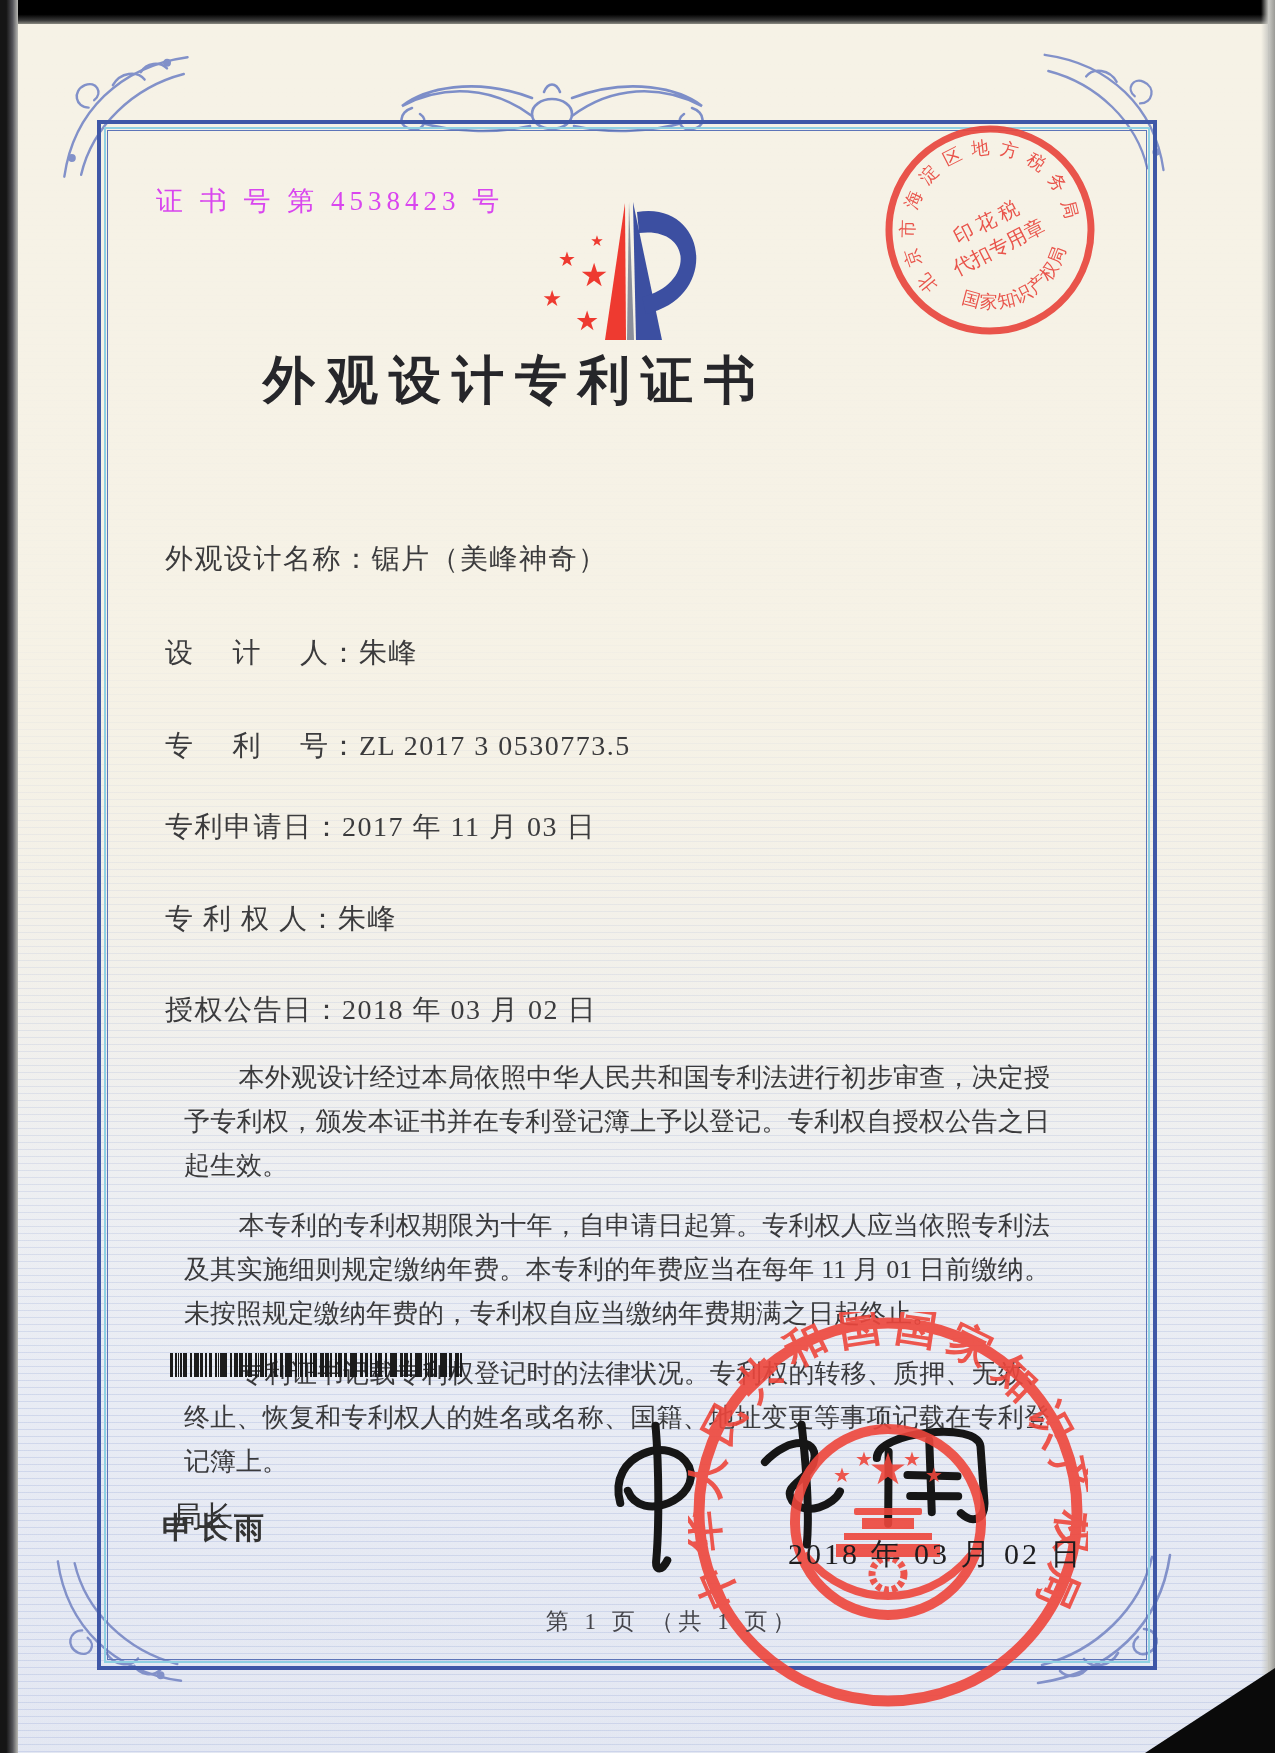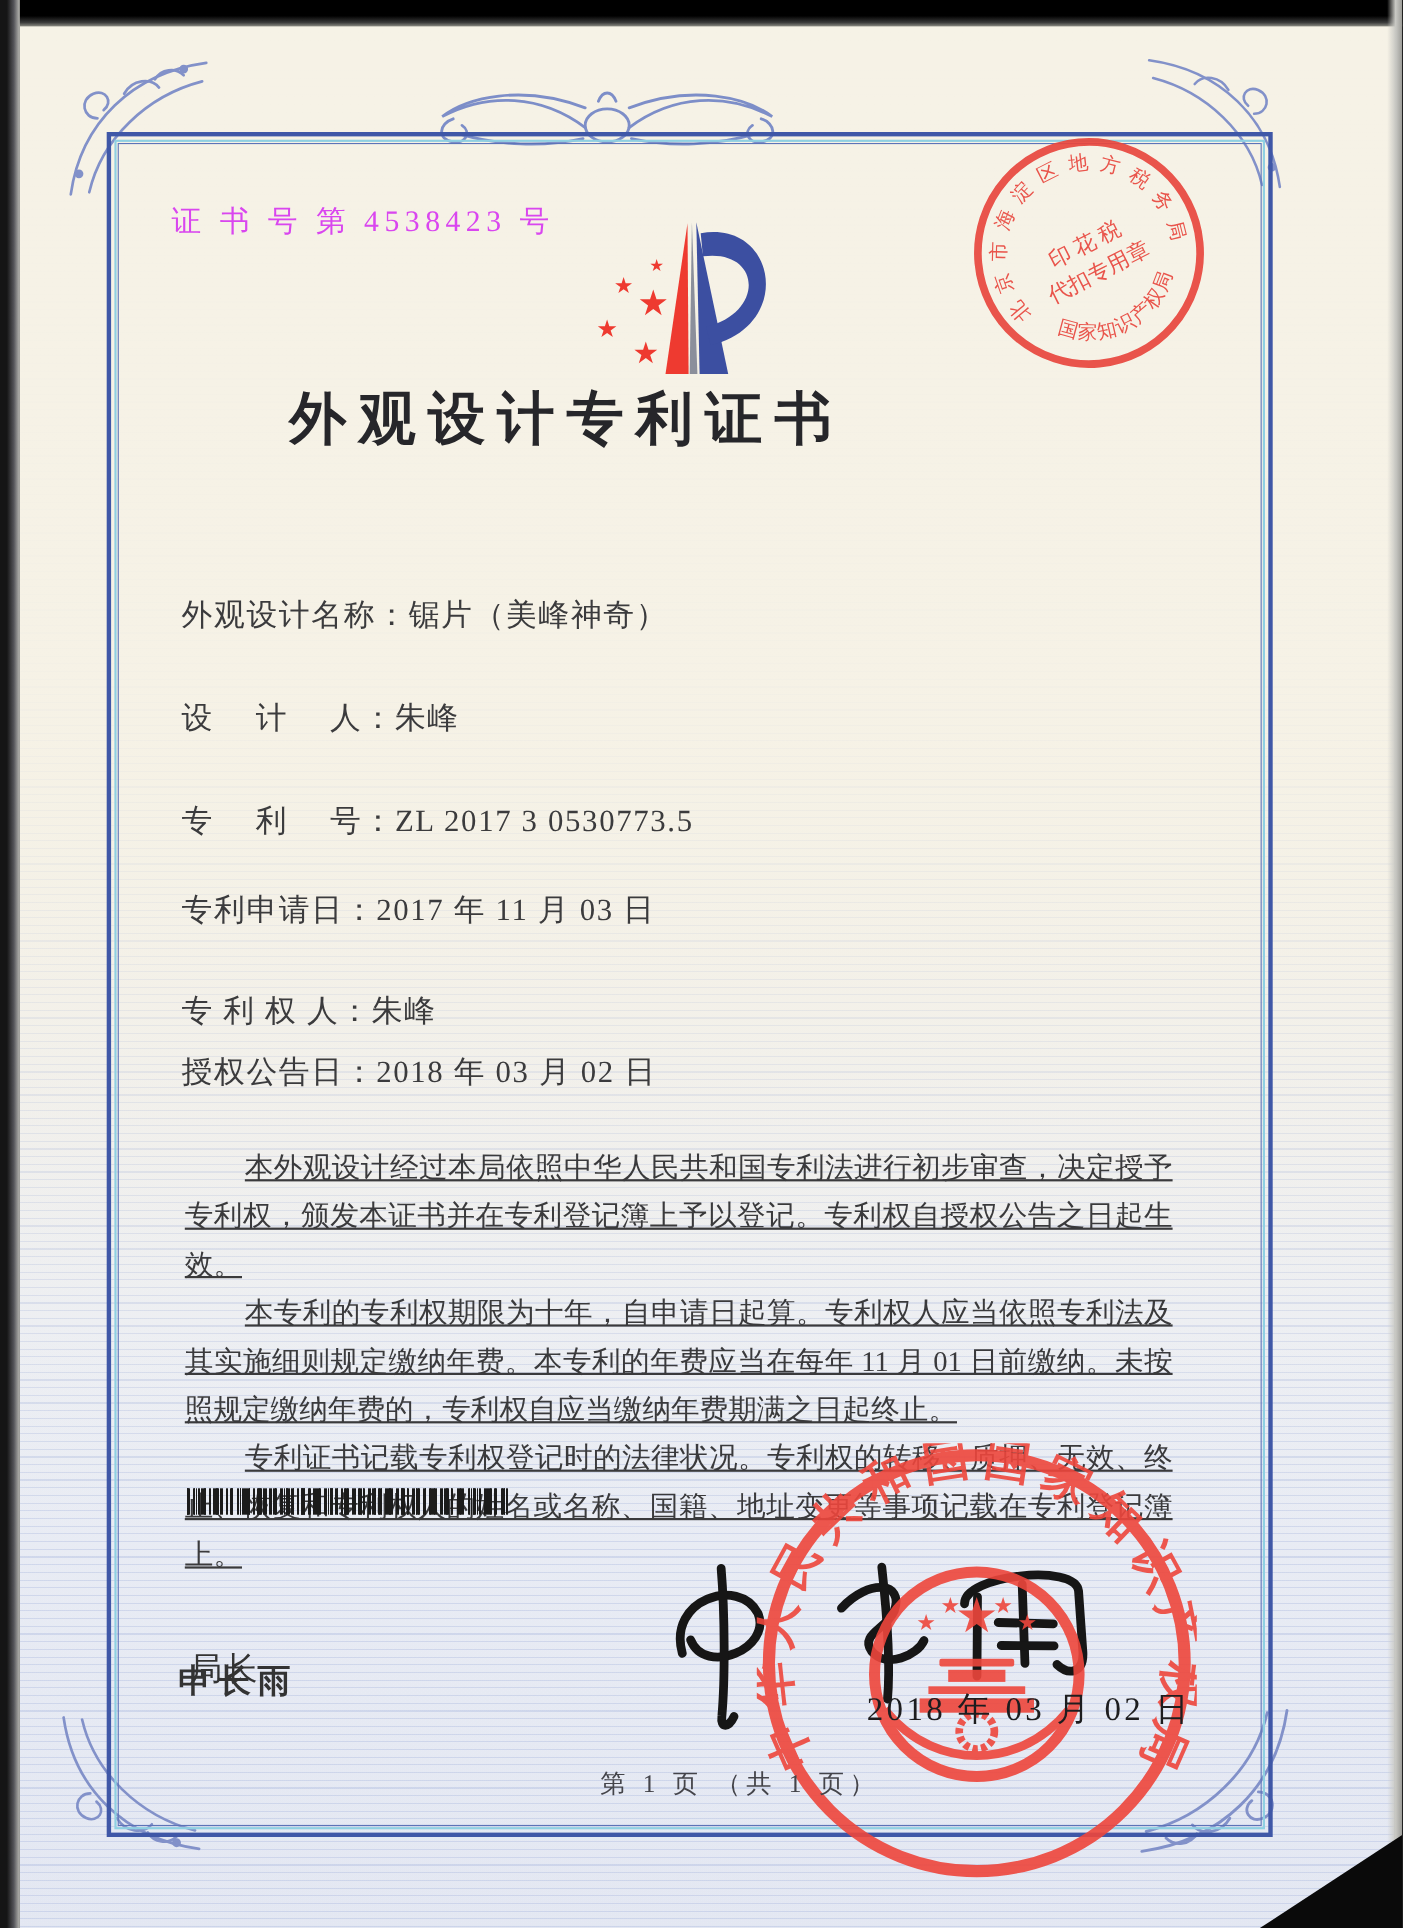--- a/index.html
+++ b/index.html
@@ -28,25 +28,25 @@
   .frame-inner2{position:absolute;inset:1px;border:1px solid #5d74b8;}
   
   .orn{position:absolute;color:#8291c9;}
   .orn svg{display:block;}
   
   .cert-no{position:absolute;left:156px;top:183px;font-size:27px;letter-spacing:5px;color:#d946ef;}
   .title{position:absolute;left:97px;top:346px;width:836px;text-align:center;
          font-size:52px;font-weight:bold;letter-spacing:11px;color:#26262a;}
   
   .field{position:absolute;left:165px;font-size:28px;color:#3b3b3d;letter-spacing:1.5px;white-space:nowrap;}
-  .f0{top:540px}.f1{top:634px}.f2{top:727px}.f3{top:808px}.f4{top:900px}.f5{top:956px}
+  .f0{top:540px}.f1{top:634px}.f2{top:727px}.f3{top:808px}.f4{top:900px}.f5{top:991px}
   
   .paras{position:absolute;left:168px;top:1040px;width:898px;font-size:26px;color:#3a3a3c;
          line-height:44px;text-align:justify;}
-  .paras p{margin:0;text-indent:2.1em;text-decoration:underline;}
+  .paras p{margin:16px;text-indent:2.1em;}
   
   .barcode{position:absolute;left:170px;top:1353px;width:292px;height:24px;
      background:
       repeating-linear-gradient(90deg,#1b1b1b 0 2px,rgba(0,0,0,0) 2px 5px),
       repeating-linear-gradient(90deg,#1b1b1b 0 1px,rgba(0,0,0,0) 1px 8px),
       repeating-linear-gradient(90deg,#1b1b1b 0 3px,rgba(0,0,0,0) 3px 13px),
       repeating-linear-gradient(90deg,rgba(0,0,0,0) 0 6px,#1b1b1b 6px 7px,rgba(0,0,0,0) 7px 21px);}
   .director-label{position:absolute;left:172px;top:1452px;font-size:30px;color:#333;letter-spacing:2px;margin-top:45px;}
   .director-name{position:absolute;left:162px;top:1508px;font-size:30px;color:#333;letter-spacing:6px;font-weight:bold;}
   .signature{position:absolute;left:578px;top:1405px;width:430px;height:175px;transform:rotate(-2deg);}

